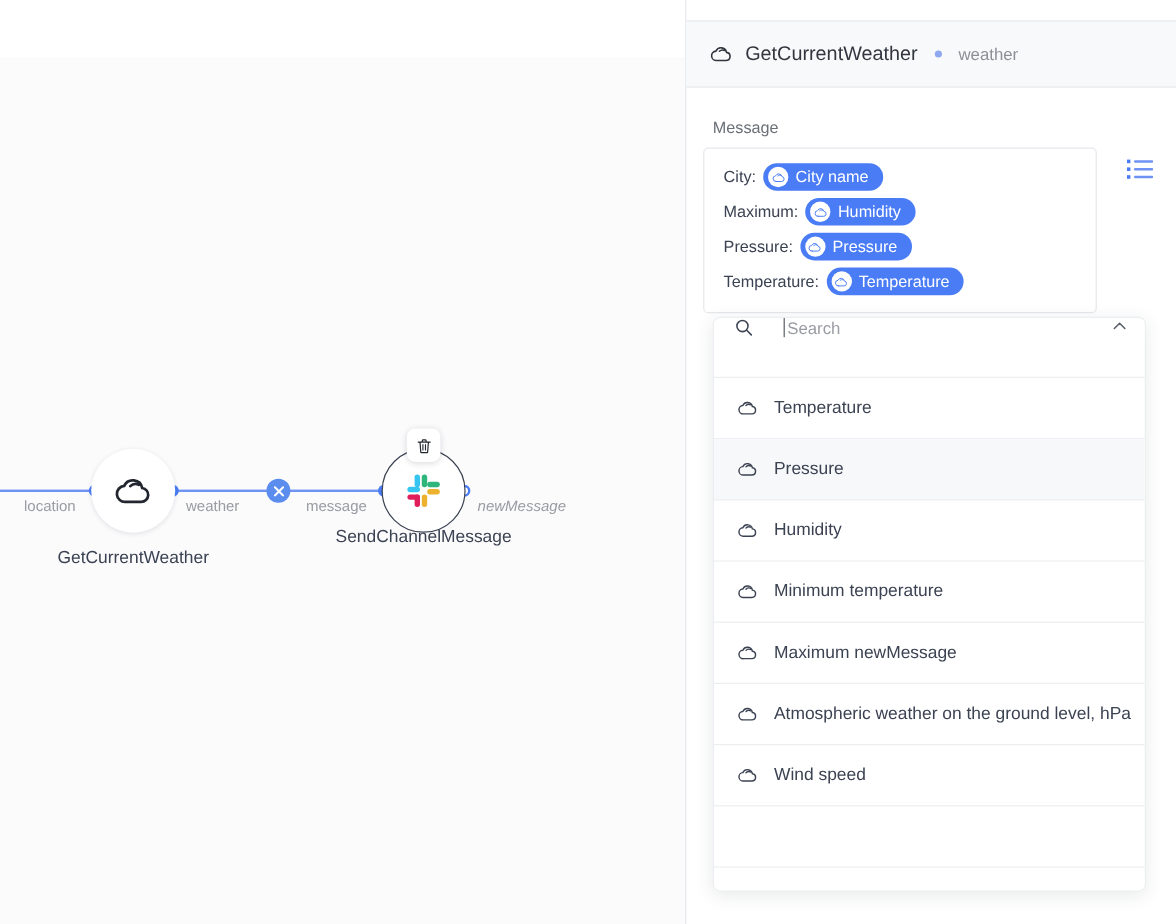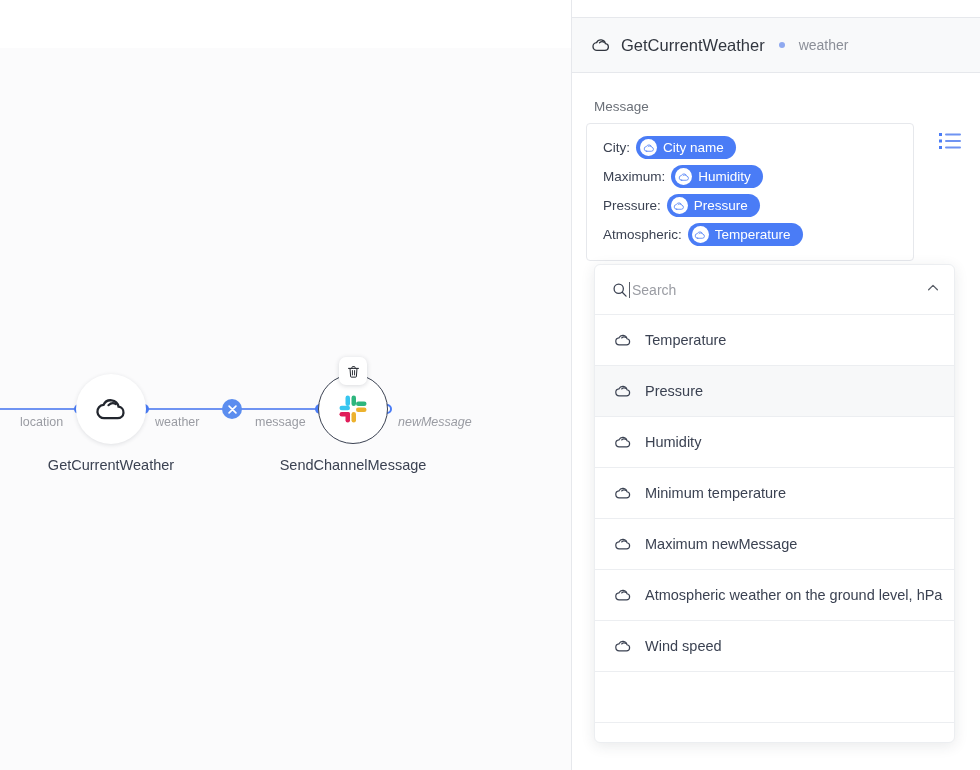--- a/index.html
+++ b/index.html
@@ -95,22 +95,22 @@
   }
 
   .dropdown {
     position: absolute; left: 22px; top: 264px;
     width: 361px; height: 479px;
     background: #fff; border: 1px solid #eceef1; border-radius: 6px;
     box-shadow: 0 3px 14px rgba(40,45,60,0.10);
     overflow: hidden;
   }
   .search-row {
-    height: 50px; display: flex; align-items: center;
-    padding: 0 14px 0 17px; border-bottom: 1px solid #eceef1; gap: 1px;
+    height: 50px; display: flex; align-items: flex-start;
+    padding: 0 14px 0 17px; border-bottom: 1px solid #eceef1; gap: 25px;
   }
   .search-input {
     flex: 1; border: none; outline: none; font-size: 14px;
     color: #3b4252; font-family: "Liberation Sans", sans-serif;
     background: transparent; border-left: 1px solid #5a5f68; padding-left: 2px;
   }
   .search-input::placeholder { color: #9a9ca3; }
   .opt-row {
     height: 51px; display: flex; align-items: center; gap: 13px;
     padding-left: 19px; border-bottom: 1px solid #eceef1; cursor: pointer;
@@ -166,21 +166,21 @@
           <rect x="14" y="6" width="6" height="14" rx="3" fill="#36c5f0"></rect>
           <rect x="22" y="6" width="6" height="14" rx="3" fill="#2eb67d"></rect>
           <rect x="28" y="14" width="14" height="6" rx="3" fill="#2eb67d"></rect>
           <rect x="28" y="22" width="14" height="6" rx="3" fill="#ecb22e"></rect>
           <rect x="22" y="28" width="6" height="14" rx="3" fill="#ecb22e"></rect>
           <rect x="14" y="28" width="6" height="14" rx="3" fill="#e01e5a"></rect>
           <rect x="6" y="28" width="14" height="6" rx="3" fill="#e01e5a"></rect>
         </g>
       </svg>
     </div>
-    <div class="node-label" style="left:353px; top:409px;">SendChannelMessage</div>
+    <div class="node-label" style="left:353px; top:392px;">SendChannelMessage</div>
 
     <div class="trash-btn" style="left:353px; top:323px;">
       <svg width="15" height="15" viewBox="0 0 24 24">
         <path d="M4 7h16 M9.5 7V5.2c0-.6.4-1 1-1h3c.6 0 1 .4 1 1V7 M6.4 7l1 13.2c0 .5.5.8 1 .8h7.2c.5 0 1-.3 1-.8L17.6 7" fill="none" stroke="#22262e" stroke-width="1.6" stroke-linecap="round" stroke-linejoin="round"></path>
           <path d="M10.3 10.5v7 M13.7 10.5v7" stroke="#22262e" stroke-width="1.5" stroke-linecap="round"></path>
       </svg>
     </div>
   </div>
 
   <div id="panel">
@@ -224,21 +224,21 @@
         <span class="pill">
           <span class="pill-badge">
             <svg width="12" height="12" viewBox="0 0 24 24" style="color:#4a7cf6">
                 <use href="#sym-cloud"></use>
               </svg>
           </span>
           <span>Pressure</span>
         </span>
       </div>
       <div class="msg-row">
-        <span class="msg-key">Atmospheric:</span>
+        <span class="msg-key">Temperature:</span>
         <span class="pill">
           <span class="pill-badge">
             <svg width="12" height="12" viewBox="0 0 24 24" style="color:#4a7cf6">
                 <use href="#sym-cloud"></use>
               </svg>
           </span>
           <span>Temperature</span>
         </span>
       </div>
     </div>

